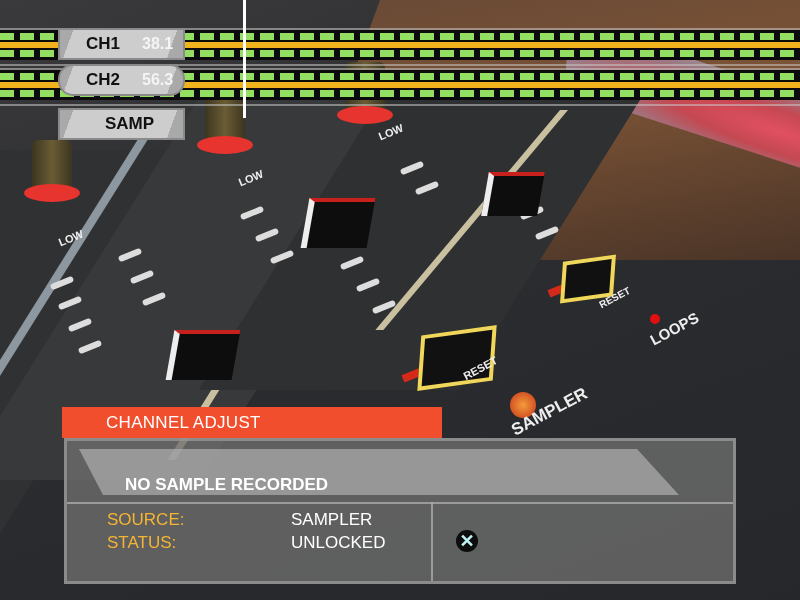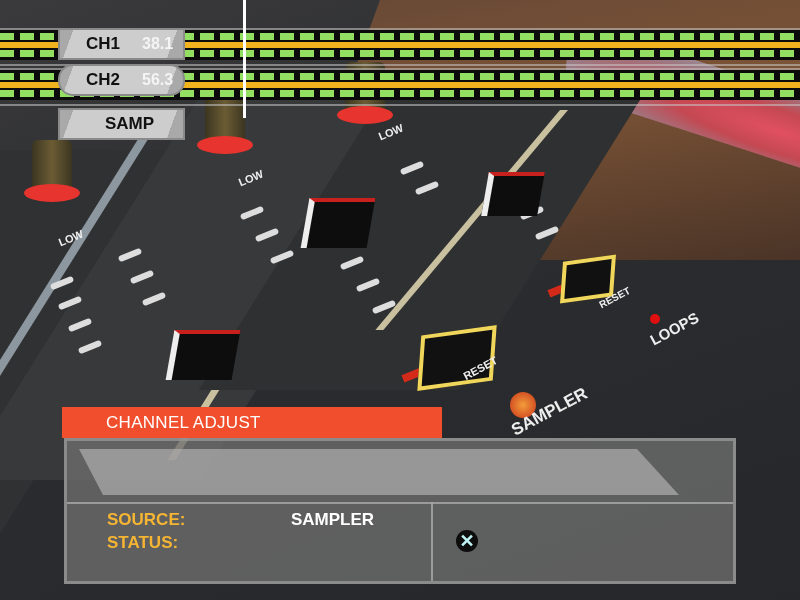--- a/index.html
+++ b/index.html
@@ -36,21 +36,21 @@
   .chtag .vl{font-weight:bold;font-size:16px;color:#f4f4f4;}
 
   
   .dlg-title{position:absolute;left:62px;top:407px;width:380px;height:31px;background:#f04e2c;}
   .dlg-title span{position:absolute;left:44px;top:6px;color:#fff;font-weight:normal;font-size:17px;letter-spacing:.3px;}
   .dlg{position:absolute;left:64px;top:438px;width:672px;height:146px;background:rgba(110,110,110,.78);border:3px solid rgba(150,150,150,.8);box-sizing:border-box;}
   .dlg-banner{position:absolute;left:12px;top:8px;width:600px;height:46px;background:rgba(175,175,175,.7);clip-path:polygon(0 0,93% 0,100% 100%,4% 100%);}
   .dlg-msg{position:absolute;left:58px;top:34px;color:#fff;font-weight:bold;font-size:17px;}
   .dlg-divh{position:absolute;left:0;right:0;top:61px;height:2px;background:rgba(170,170,170,.8);}
   .dlg-divv{position:absolute;left:364px;top:61px;bottom:0;width:2px;background:rgba(170,170,170,.8);}
-  .kv{position:absolute;left:40px;font-weight:bold;font-size:17px;color:#f5b533;}
+  .kv{position:absolute;left:40px;font-weight:normal;font-size:17px;color:#f5b533;}
   .kv.v{left:224px;color:#fff;}
   .xbtn{position:absolute;left:389px;top:89px;width:22px;height:22px;border-radius:50%;background:#0d0d0d;color:#bff2f2;font-weight:bold;font-size:18px;line-height:22px;text-align:center;}
   .hint{position:absolute;left:437px;top:95px;color:#fff;font-weight:bold;font-size:16px;}
 </style>
 </head>
 <body>
 
 <div class="scene">
   <div class="wood"></div>
   <div class="platter"></div>
@@ -131,19 +131,21 @@
 </div>
 <div class="chtag" style="top:108px;padding-left:19px;">
   <span class="nm">SAMP</span>
 </div>
 
 <div class="dlg-title">
   <span>CHANNEL ADJUST</span>
 </div>
 <div class="dlg">
   <div class="dlg-banner"></div>
+  <span class="dlg-msg">NO SAMPLE RECORDED</span>
   <div class="dlg-divh"></div>
   <div class="dlg-divv"></div>
   <span class="kv" style="top:69px;">SOURCE:</span>
   <span class="kv v" style="top:69px;">SAMPLER</span>
   <span class="kv" style="top:92px;">STATUS:</span>
+  <span class="kv v" style="top:92px;">UNLOCKED</span>
   <span class="xbtn">✕</span>
 </div>
 
 </body></html>

